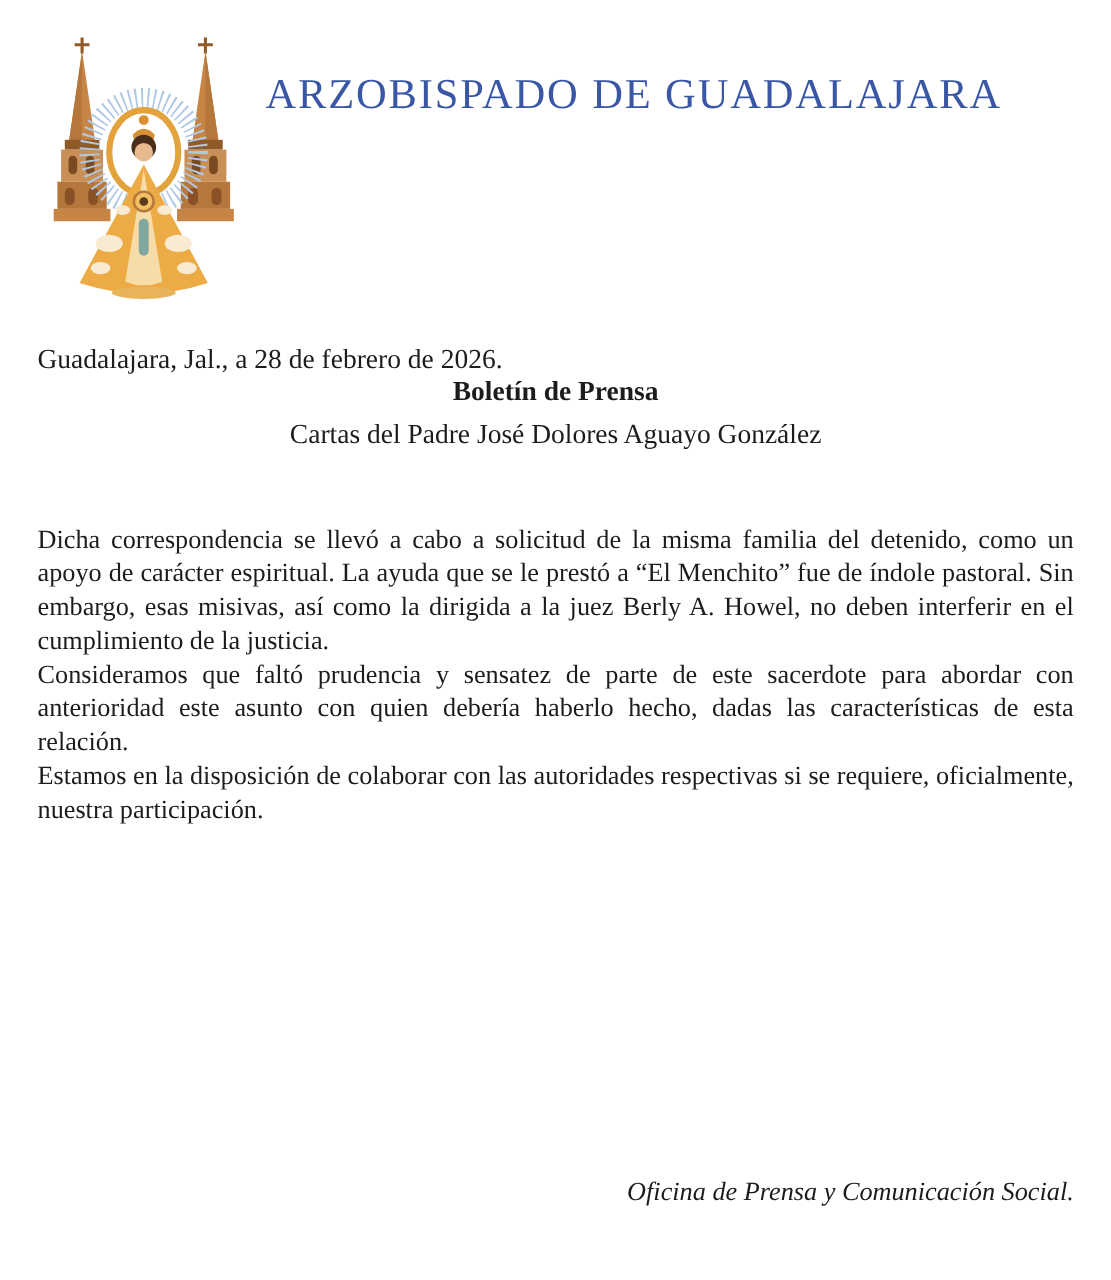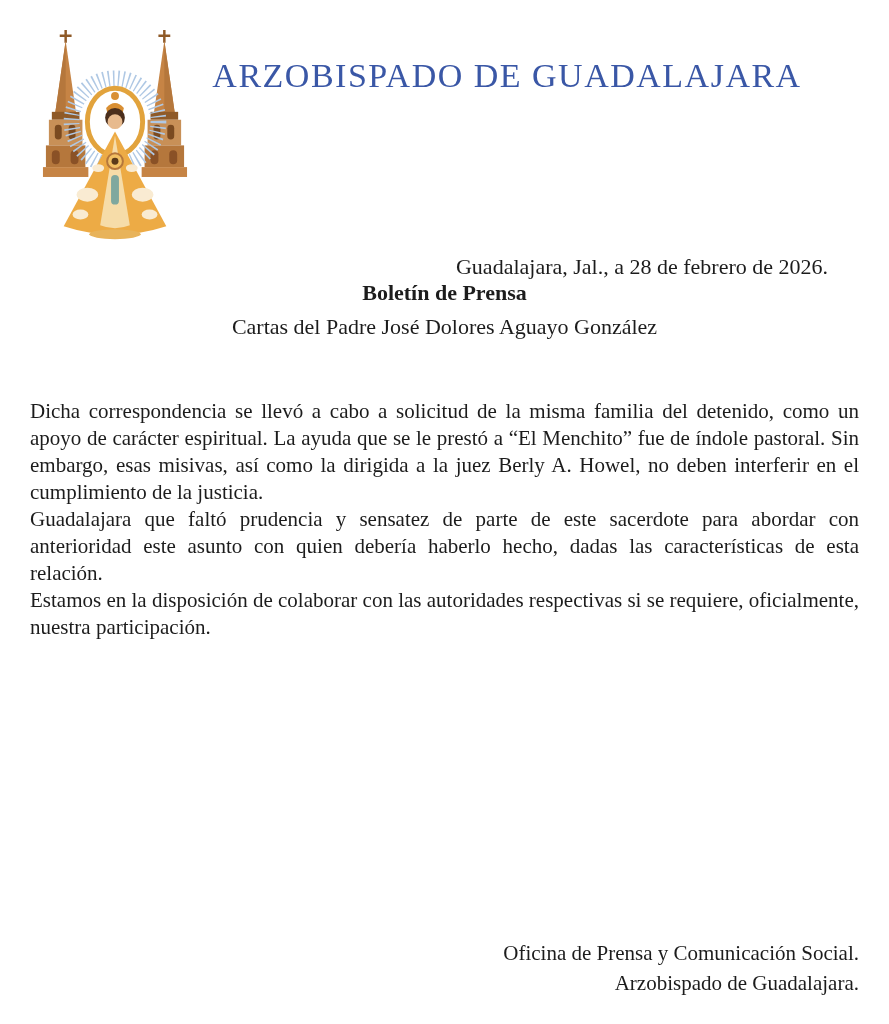--- a/index.html
+++ b/index.html
@@ -30,23 +30,23 @@
     flex: 1;
     text-align: center;
     padding-top: 32px;
     padding-right: 45px;
     font-size: 34px;
     letter-spacing: 1.5px;
     color: #3A57A6;
     white-space: nowrap;
   }
   .dateline {
-    text-align: right;
+    text-align: left;
     padding-right: 31px;
-    margin-top: 4px;
+    margin-top: 24px;
     font-size: 22px;
   }
   .doc-title {
     text-align: center;
     font-size: 22px;
     font-weight: bold;
   }
   .doc-subtitle {
     margin-top: 8px;
     text-align: center;
@@ -58,20 +58,21 @@
     font-size: 21px;
     line-height: 27px;
     text-align: justify;
   }
   .body-text p { margin: 0; }
   .signature {
     position: absolute;
     right: 30px;
     top: 938px;
     text-align: right;
+    font-style: italic;
     font-size: 21px;
     line-height: 30px;
   }
 </style>
 </head>
 <body>
 
 <div class="page">
 
   <header class="letterhead">
@@ -134,22 +135,21 @@
     <div class="org-title">ARZOBISPADO DE GUADALAJARA</div>
   </header>
 
   <div class="dateline">Guadalajara, Jal., a 28 de febrero de 2026.</div>
 
   <h1 class="doc-title">Boletín de Prensa</h1>
   <h2 class="doc-subtitle">Cartas del Padre José Dolores Aguayo González</h2>
 
   <main class="body-text">
     <p>Dicha correspondencia se llevó a cabo a solicitud de la misma familia del detenido, como un apoyo de carácter espiritual. La ayuda que se le prestó a “El Menchito” fue de índole pastoral. Sin embargo, esas misivas, así como la dirigida a la juez Berly A. Howel, no deben interferir en el cumplimiento de la justicia.</p>
-    <p>Guadalajara que faltó prudencia y sensatez de parte de este sacerdote para abordar con anterioridad este asunto con quien debería haberlo hecho, dadas las características de esta relación.</p>
+    <p>Consideramos que faltó prudencia y sensatez de parte de este sacerdote para abordar con anterioridad este asunto con quien debería haberlo hecho, dadas las características de esta relación.</p>
     <p>Estamos en la disposición de colaborar con las autoridades respectivas si se requiere, oficialmente, nuestra participación.</p>
   </main>
 
   <footer class="signature">
     <div>Oficina de Prensa y Comunicación Social.</div>
-    <div>Arzobispado de Guadalajara.</div>
   </footer>
 
 </div>
 
 </body></html>

